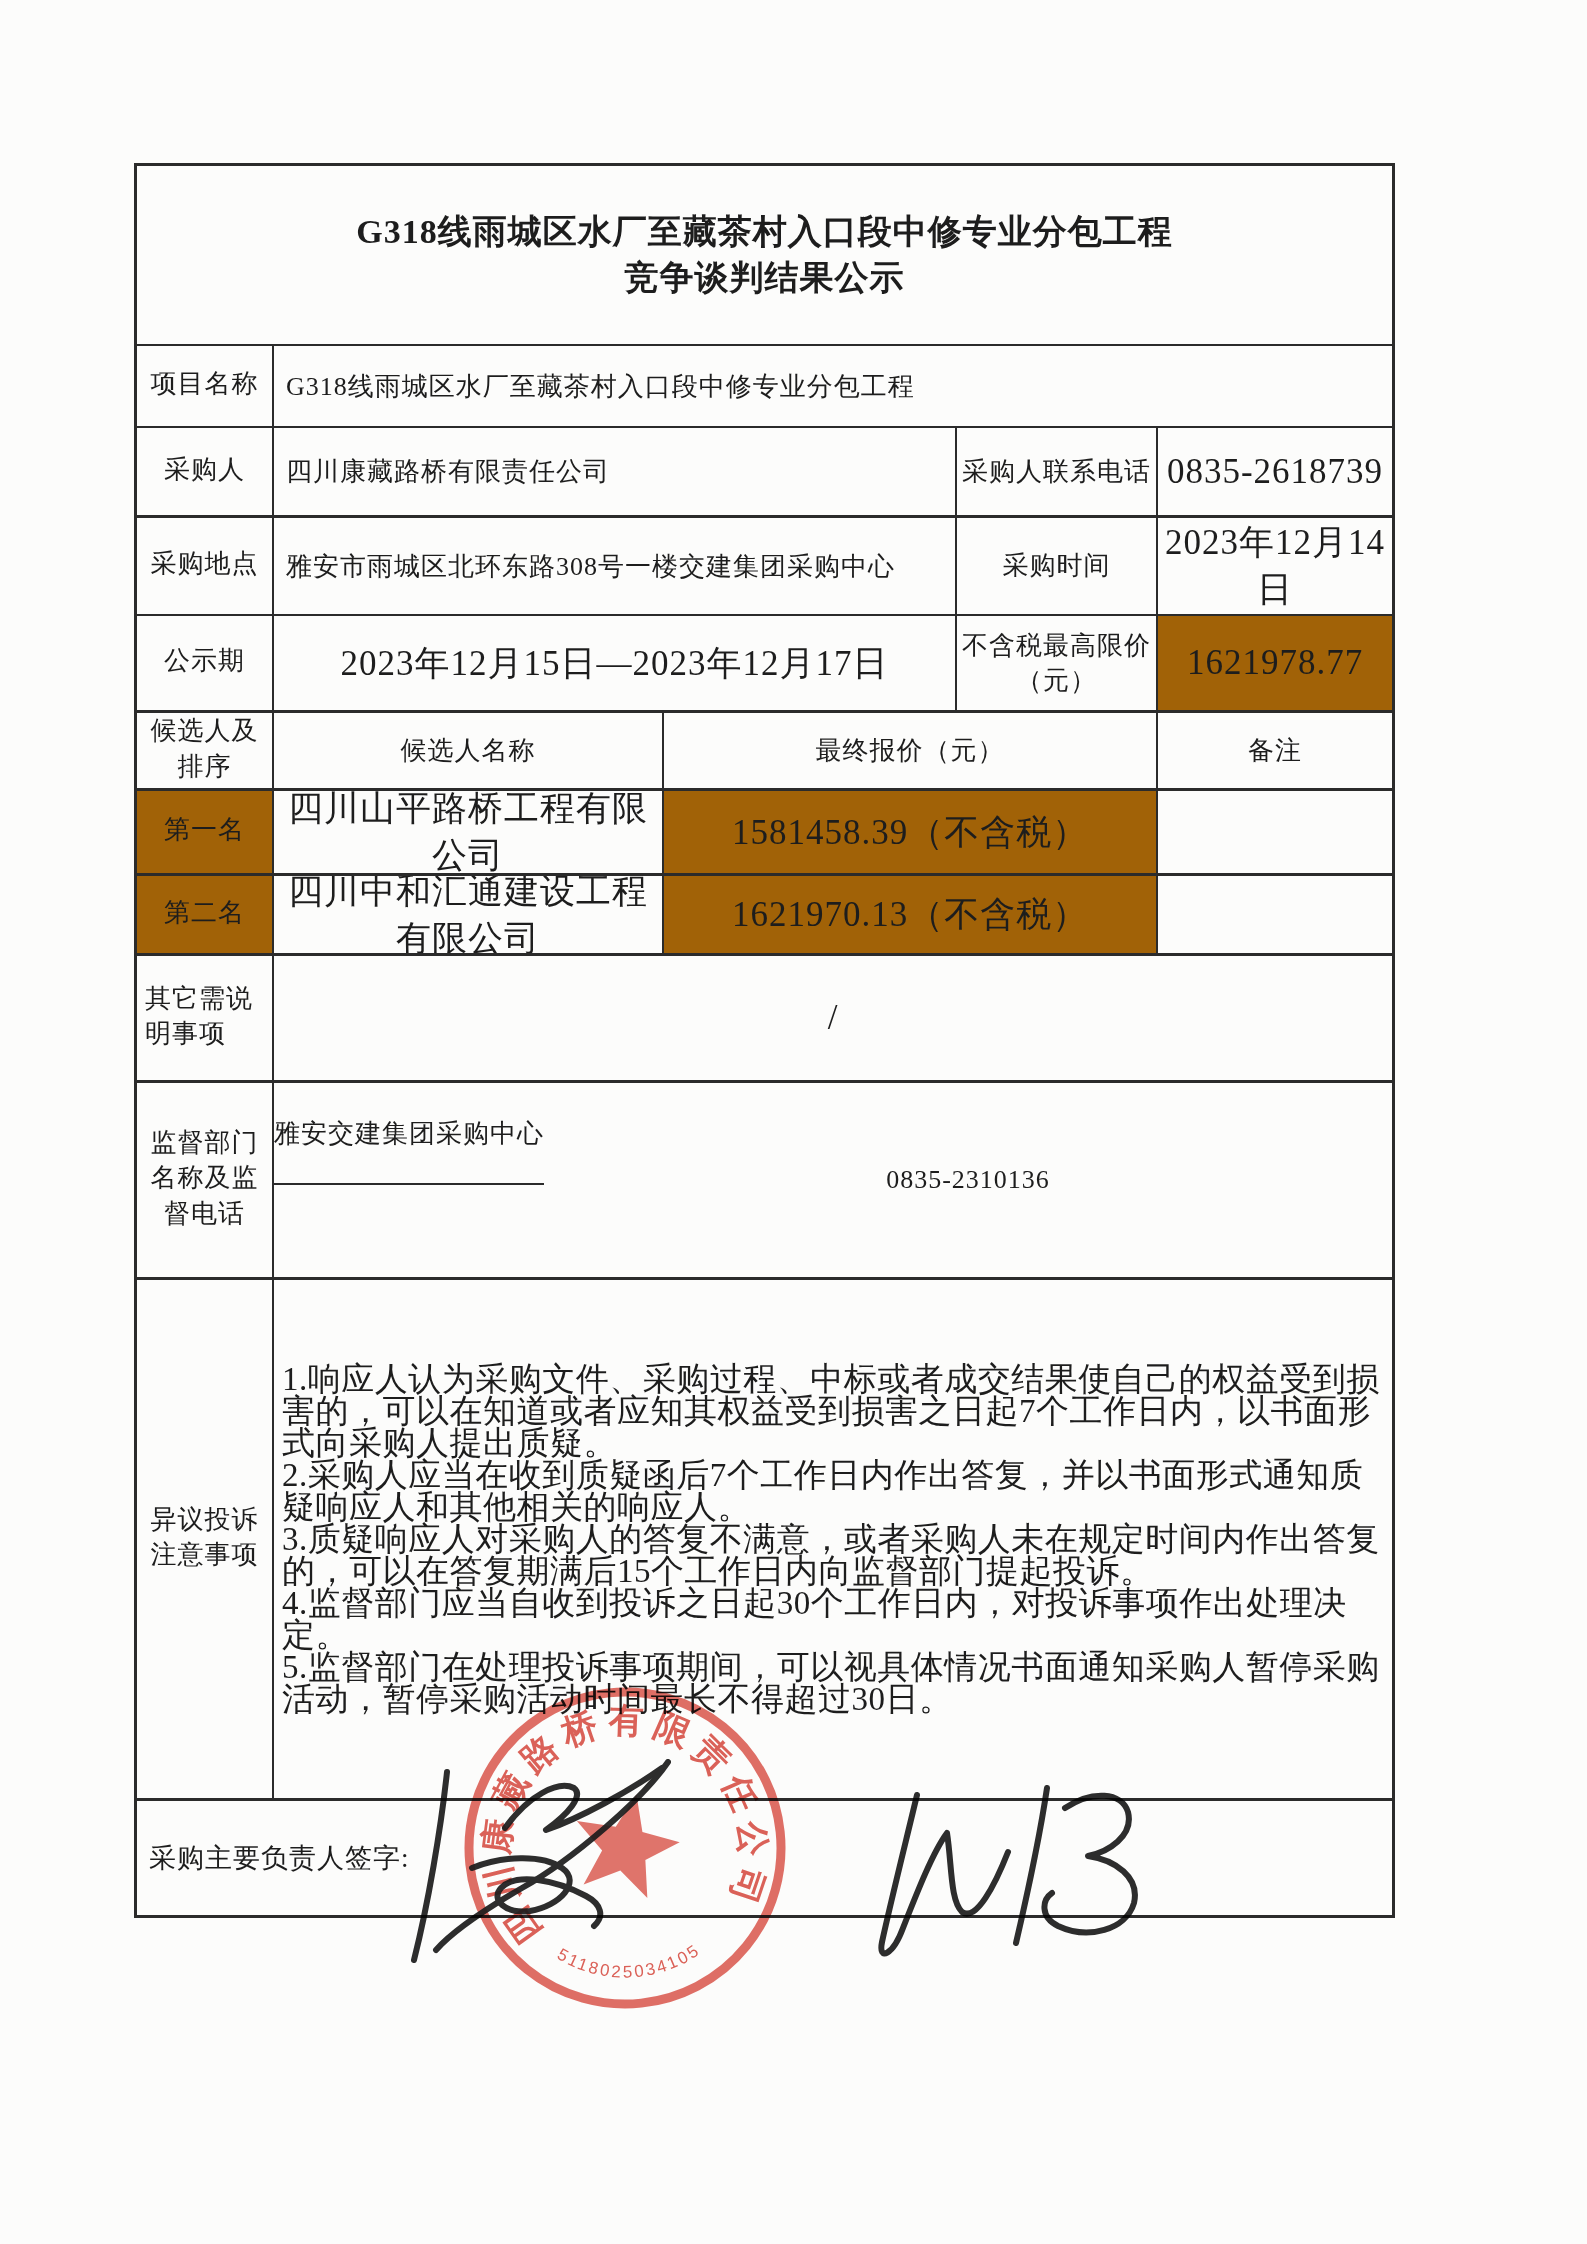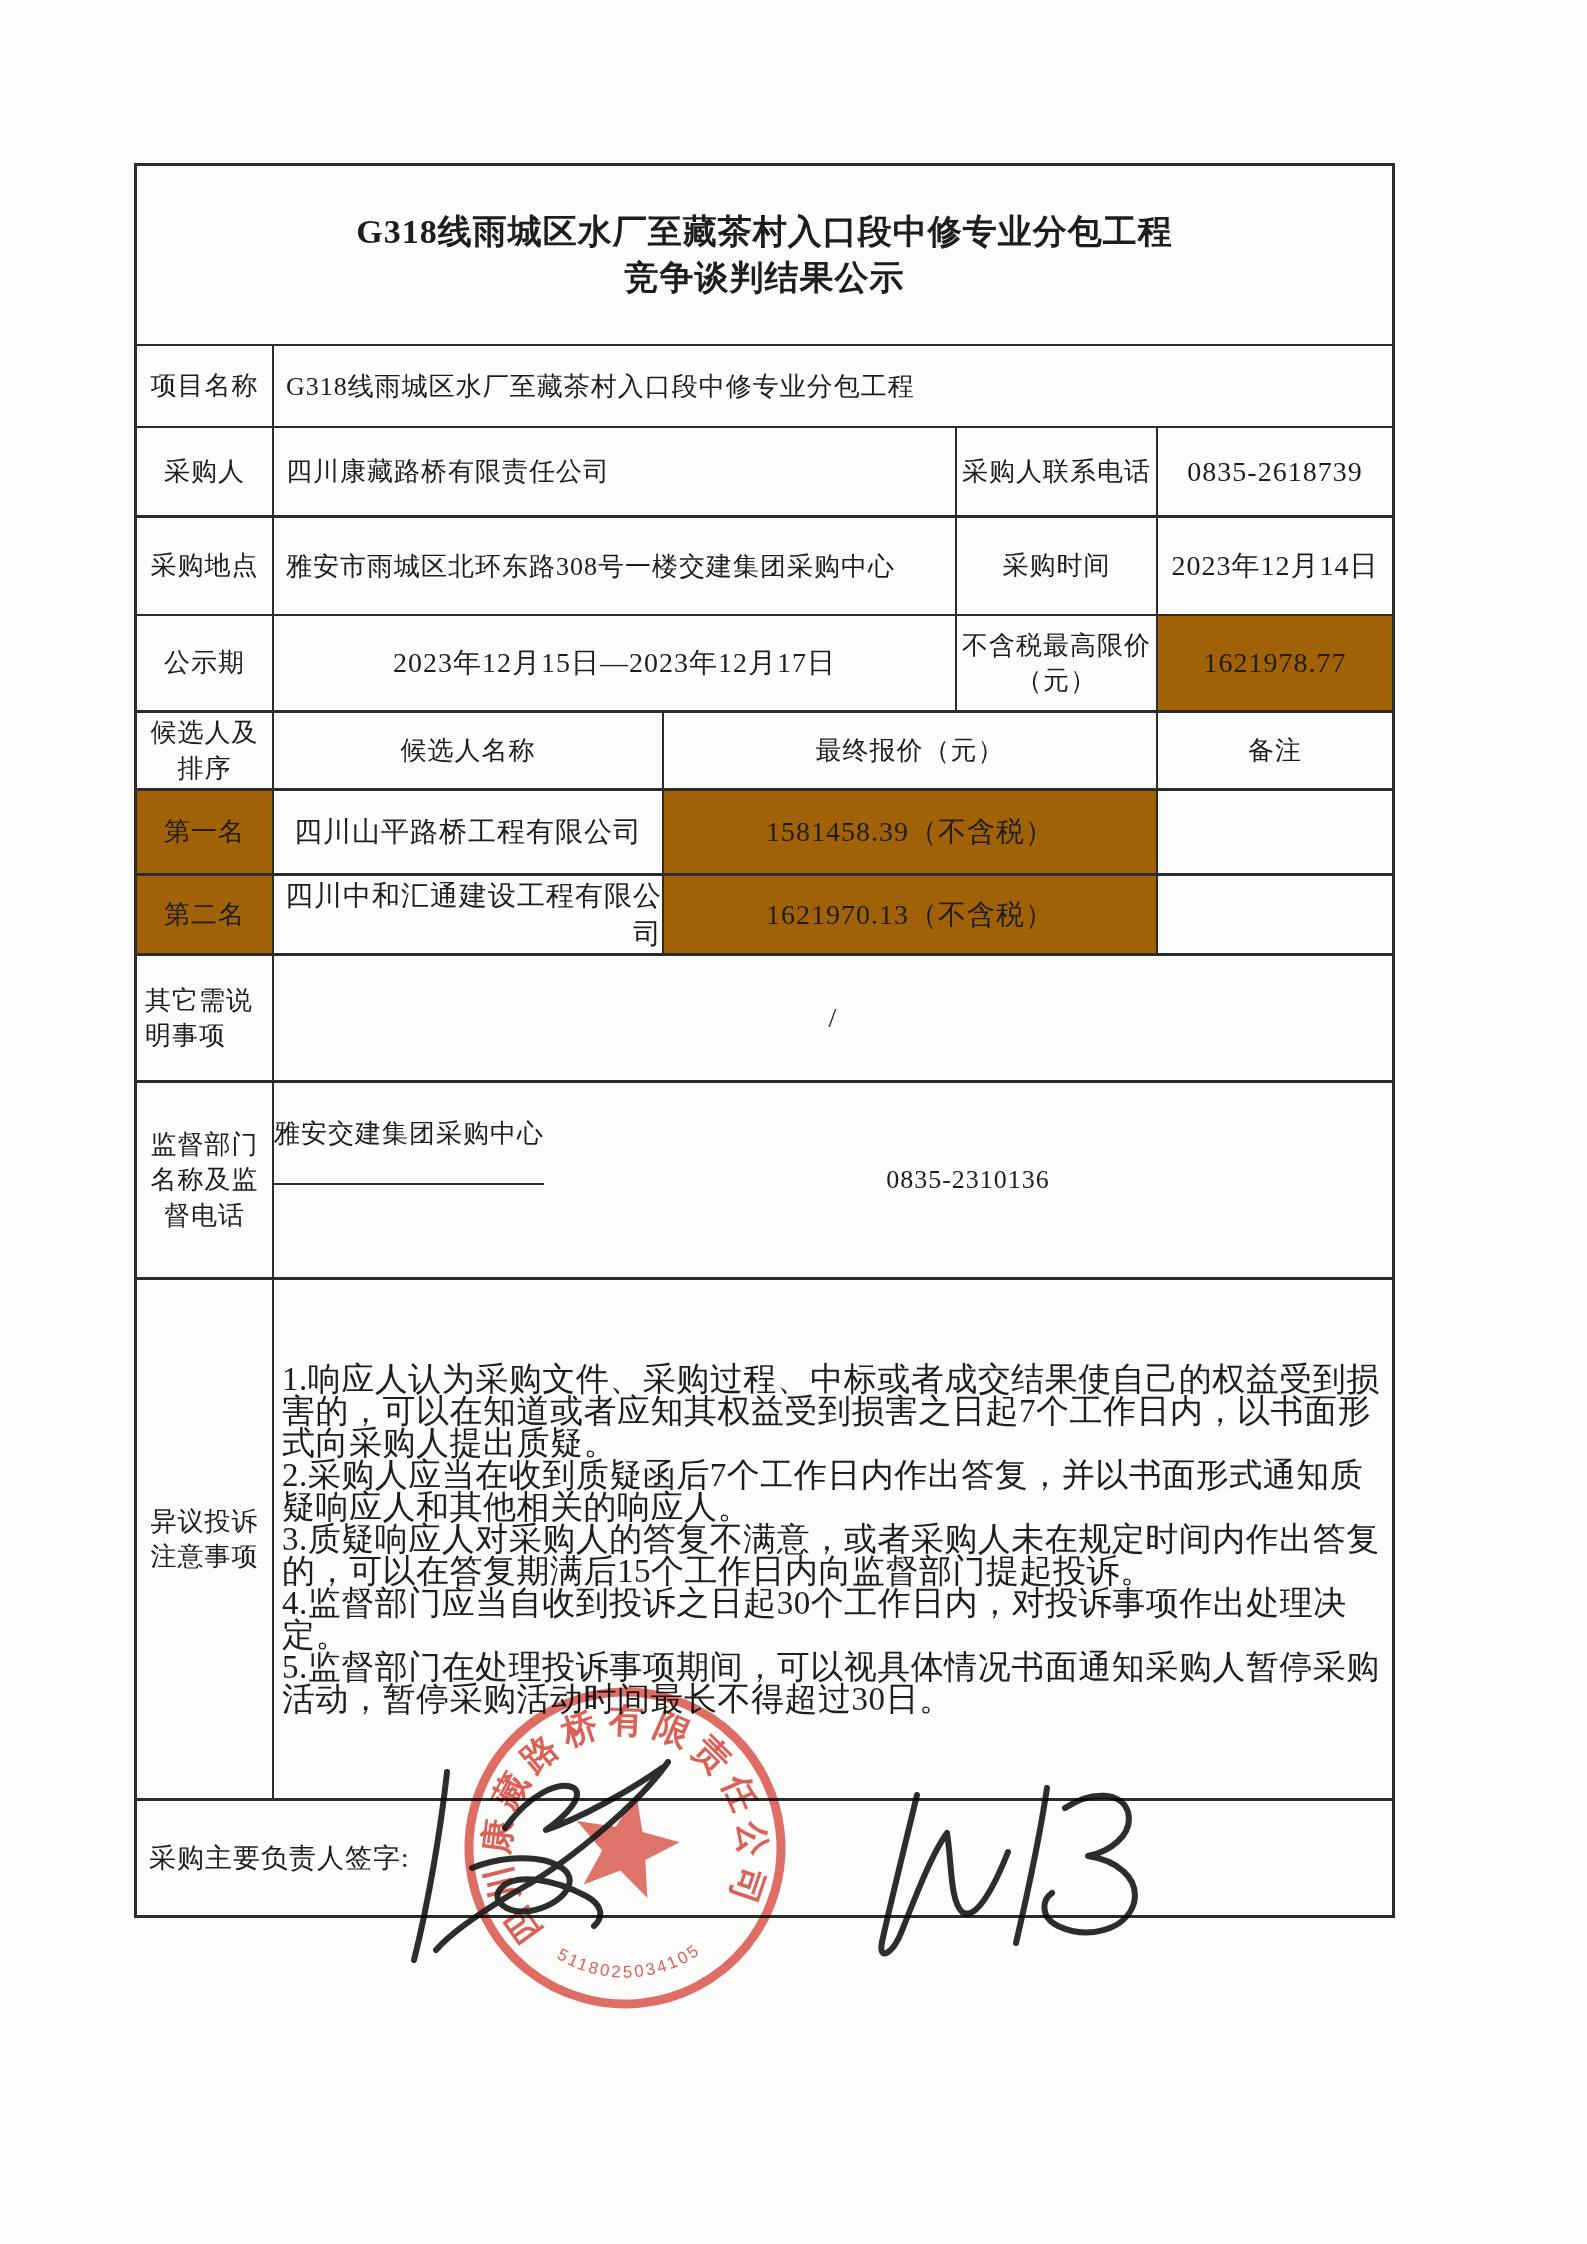--- a/index.html
+++ b/index.html
@@ -15,21 +15,21 @@
   }
   .row{display:flex;box-sizing:border-box;border-bottom:2px solid #2b2b2b;}
   .row.thick{border-bottom-width:3px;}
   .row.last{border-bottom:none;}
   .cell{
     box-sizing:border-box;border-right:2px solid #2b2b2b;
     display:flex;align-items:center;justify-content:center;
     text-align:center;overflow:hidden;
   }
   .cell.endc{border-right:none;}
-  .w1{width:137px;flex:none;}
+  .w1{width:137px;flex:none;font-family:Liberation Mono, monospace;}
   .w2{width:683px;flex:none;}
   .w3{width:201px;flex:none;}
   .w4{flex:1;}
   .wc2{width:390px;flex:none;}
   .wc3{width:494px;flex:none;}
   .wide{flex:1;}
   .h-title{height:180px;}
   .h-project{height:82px;}
   .h-purchaser{height:90px;}
   .h-location{height:98px;}
@@ -37,21 +37,21 @@
   .h-cheader{height:78px;}
   .h-c1{height:85px;}
   .h-c2{height:80px;}
   .h-other{height:127px;}
   .h-supervision{height:197px;}
   .h-objection{height:521px;}
   .h-signature{height:114px;border-radius:26px;}
   .title-block{width:100%;text-align:center;font-weight:bold;font-size:34px;line-height:46px;letter-spacing:1px;}
   .lbl{font-size:26px;line-height:1.35;white-space:pre-line;letter-spacing:1px;}
   .content{justify-content:flex-start;text-align:left;padding:0 12px;font-size:26px;letter-spacing:1px;}
-  .val{font-size:28px;letter-spacing:1px;text-align:right;}
+  .val{font-size:35px;letter-spacing:1px;}
   .tint{background:#a16207;}
   .sup-stack{display:flex;flex-direction:row;align-items:stretch;padding:0;}
   .sup-sub{flex:none;display:flex;align-items:center;justify-content:center;font-size:26px;letter-spacing:1px;box-sizing:border-box;}
   .sup-sub.first{height:102px;border-bottom:2px solid #2b2b2b;}
   .sup-sub.second{flex:1;}
   .objection-body{
     flex-direction:column;align-items:flex-start;justify-content:center;
     text-align:left;padding:0 10px 0 8px;font-size:33px;line-height:32px;letter-spacing:0.5px;
   }
   .objection-body p{margin:0;}

